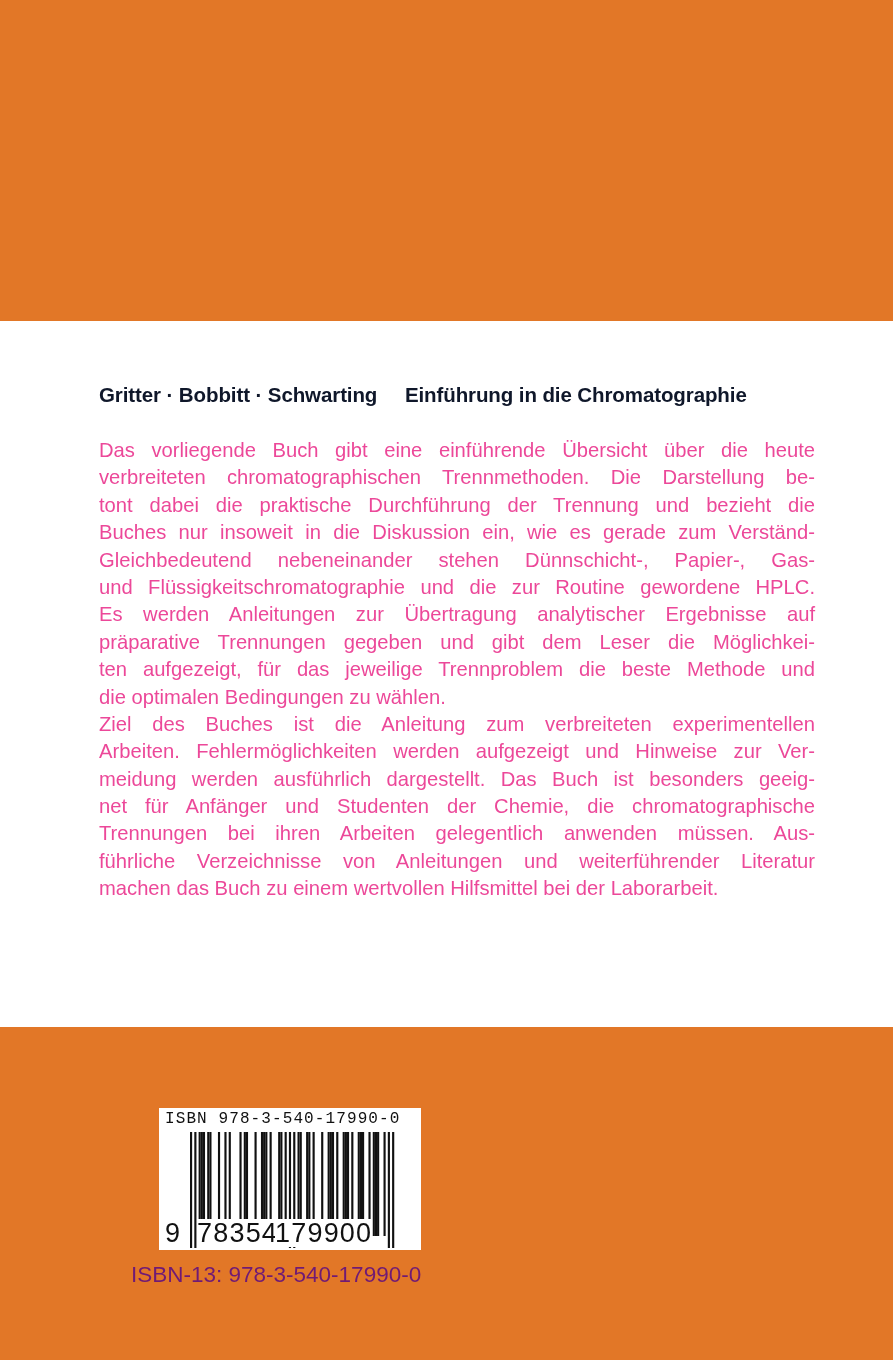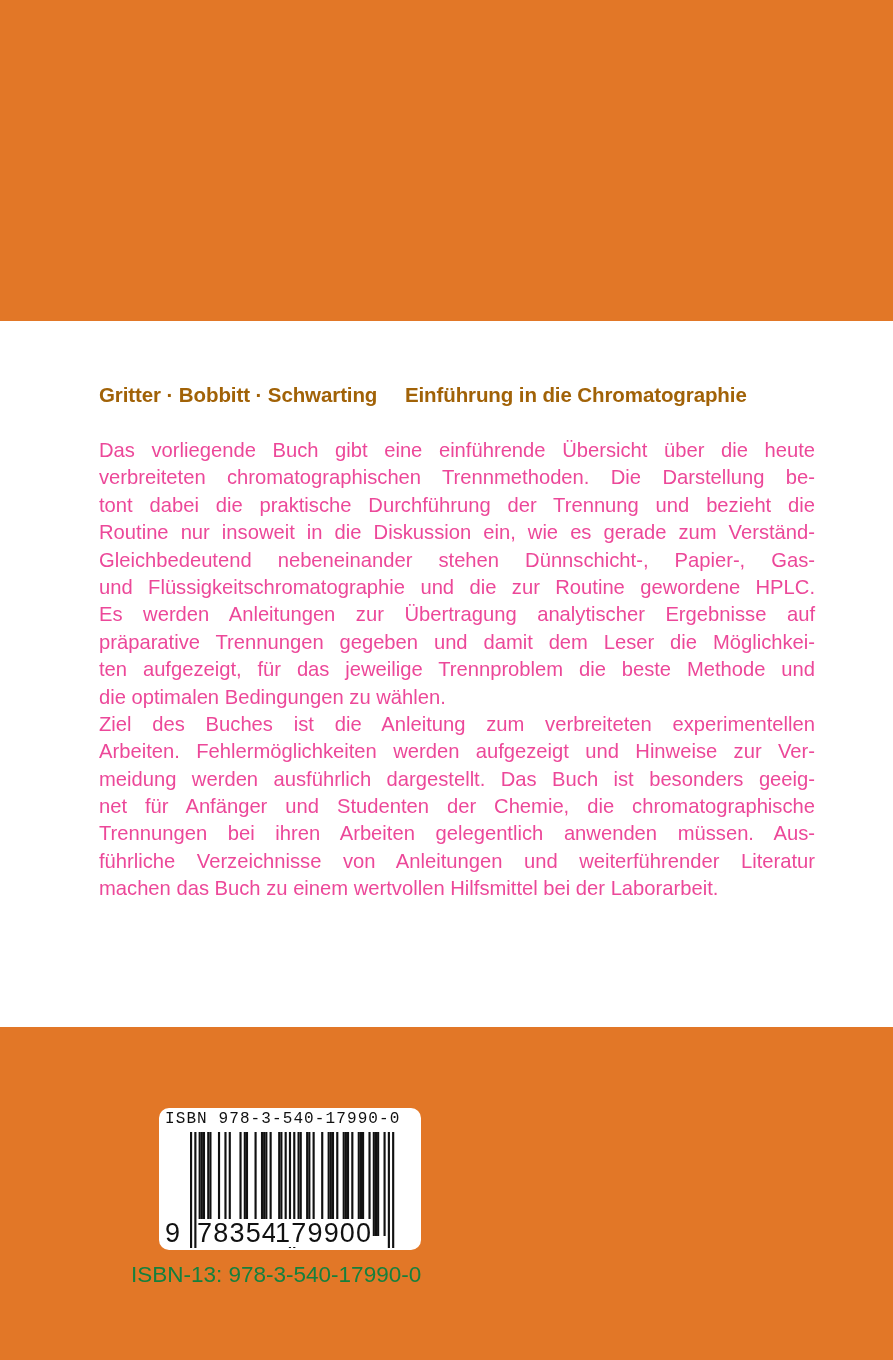--- a/index.html
+++ b/index.html
@@ -31,21 +31,21 @@
       left: 0; top: 321px;
       width: 893px; height: 706px;
       background: #ffffff;
     }
     .heading {
       position: absolute;
       left: 99px;
       top: 383px;
       font-size: 20.5px;
       font-weight: bold;
-      color: #a16207;
+      color: #0f172a;
       white-space: nowrap;
       letter-spacing: -0.1px;
     }
     .heading .authors { margin-right: 22px; }
     .blurb {
       position: absolute;
       left: 99px;
       top: 437px;
       width: 716px;
       color: #ec4899;
@@ -63,21 +63,20 @@
     .blurb .line.last {
       text-align-last: left;
     }
     .barcode-box {
       position: absolute;
       left: 159px;
       top: 1108px;
       width: 262px;
       height: 142px;
       background: #ffffff;
-      border-radius: 10px;
     }
     .isbn-top {
       position: absolute;
       left: 6px;
       top: 2px;
       font-family: "Liberation Mono", monospace;
       font-size: 16px;
       letter-spacing: 1.1px;
       color: #111;
       white-space: nowrap;
@@ -97,45 +96,45 @@
       background: #ffffff;
     }
     .ean-first { left: 6px; background: transparent; }
     .ean-left { left: 38px; letter-spacing: 1.2px; }
     .ean-right { left: 116px; letter-spacing: 1.2px; }
     .isbn13 {
       position: absolute;
       left: 131px;
       top: 1262px;
       font-size: 22.5px;
-      color: #15803d;
+      color: #701a75;
       white-space: nowrap;
     }
   </style>
 </head>
 <body>
 
 <div class="band-top"></div>
 <div class="white-panel"></div>
 <div class="band-bottom"></div>
 
 <div class="heading">
   <span class="authors">Gritter · Bobbitt · Schwarting</span>
   <span class="title">Einführung in die Chromatographie</span>
 </div>
 
 <div class="blurb" id="blurb">
     <div class="line">Das vorliegende Buch gibt eine einführende Übersicht über die heute</div>
     <div class="line">verbreiteten chromatographischen Trennmethoden. Die Darstellung be-</div>
     <div class="line">tont dabei die praktische Durchführung der Trennung und bezieht die</div>
-    <div class="line">Routine nur insoweit in die Diskussion ein, wie es gerade zum Verständ-</div>
+    <div class="line">Buches nur insoweit in die Diskussion ein, wie es gerade zum Verständ-</div>
     <div class="line">Gleichbedeutend nebeneinander stehen Dünnschicht-, Papier-, Gas-</div>
     <div class="line">und Flüssigkeitschromatographie und die zur Routine gewordene HPLC.</div>
     <div class="line">Es werden Anleitungen zur Übertragung analytischer Ergebnisse auf</div>
-    <div class="line">präparative Trennungen gegeben und damit dem Leser die Möglichkei-</div>
+    <div class="line">präparative Trennungen gegeben und gibt dem Leser die Möglichkei-</div>
     <div class="line">ten aufgezeigt, für das jeweilige Trennproblem die beste Methode und</div>
     <div class="line last">die optimalen Bedingungen zu wählen.</div>
     <div class="line">Ziel des Buches ist die Anleitung zum verbreiteten experimentellen</div>
     <div class="line">Arbeiten. Fehlermöglichkeiten werden aufgezeigt und Hinweise zur Ver-</div>
     <div class="line">meidung werden ausführlich dargestellt. Das Buch ist besonders geeig-</div>
     <div class="line">net für Anfänger und Studenten der Chemie, die chromatographische</div>
     <div class="line">Trennungen bei ihren Arbeiten gelegentlich anwenden müssen. Aus-</div>
     <div class="line">führliche Verzeichnisse von Anleitungen und weiterführender Literatur</div>
     <div class="line last">machen das Buch zu einem wertvollen Hilfsmittel bei der Laborarbeit.</div>
   </div>

